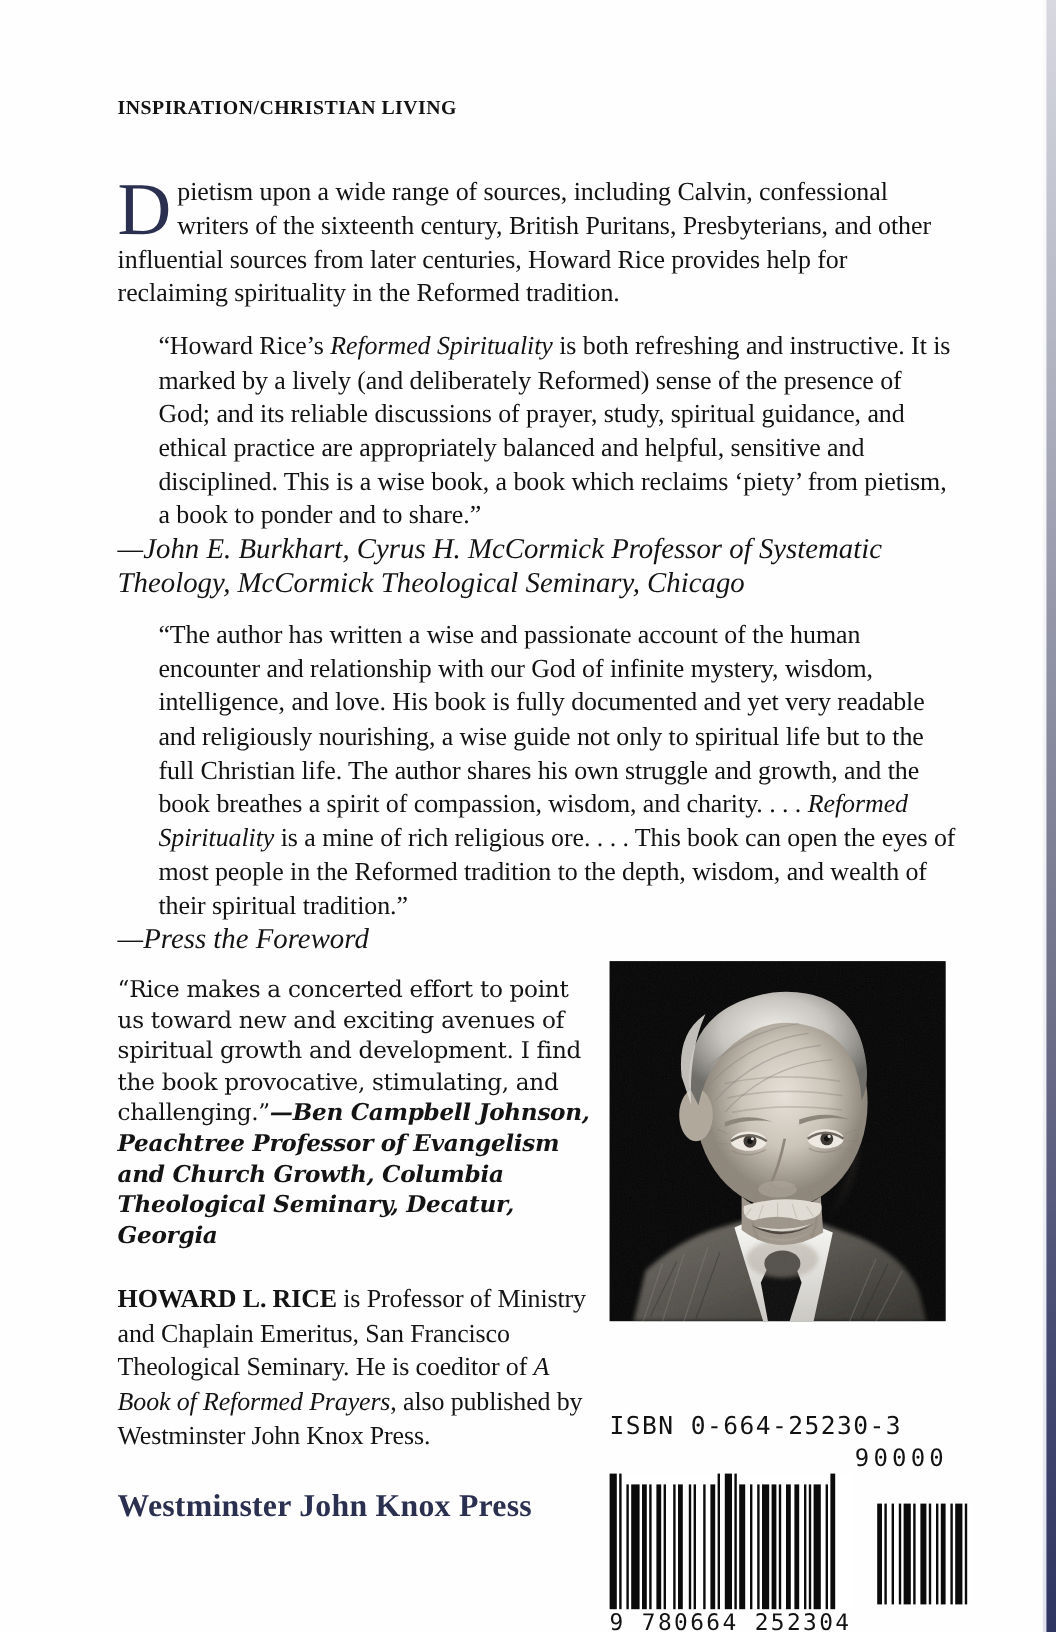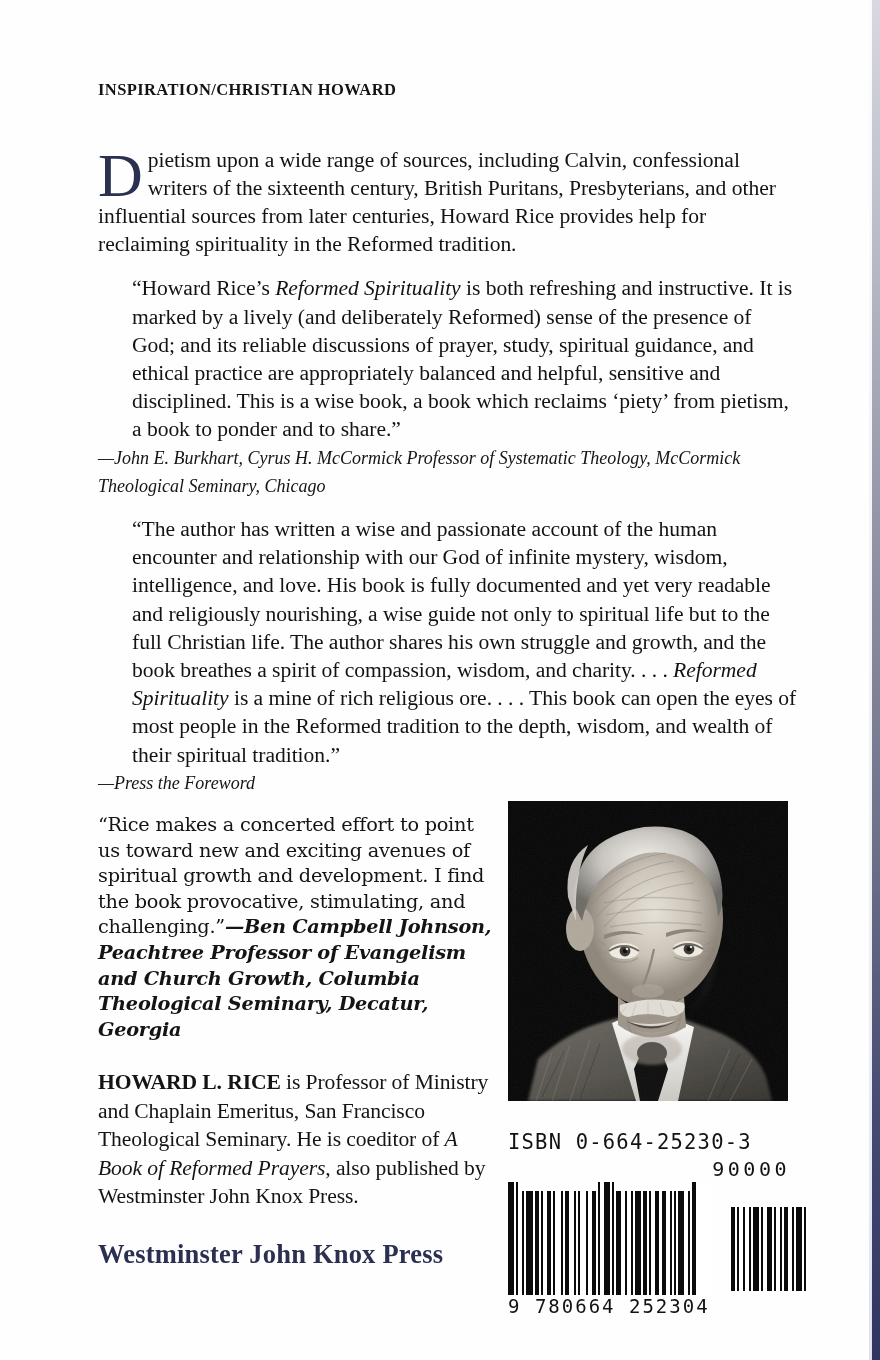--- a/index.html
+++ b/index.html
@@ -92,21 +92,21 @@
     font-family: "Liberation Serif", "DejaVu Serif", serif;
     font-size: 62px;
     line-height: 48px;
     font-weight: normal;
     color: #2b3050;
     padding: 3px 5px 0 0;
     margin-top: 2px;
   }
 
   .attrib {
-    font-size: 18px;
+    font-size: 24px;
     line-height: 28.2px;
     margin: 0;
     font-style: italic;
   }
 
   .blurb-block {
     margin-bottom: 15px;
   }
   .blurb-block .para { margin-bottom: 0; margin-left: 34px; }
 
@@ -170,21 +170,21 @@
     height: 300px;
     background: #050505;
     overflow: hidden;
   }
   #author-photo svg { display: block; }
 
   
   #barcode-zone {
     position: absolute;
     left: 508px;
-    top: 1132px;
+    top: 1178px;
     width: 288px;
   }
   #isbn-text {
     font-family: "DejaVu Sans Mono", "Liberation Mono", monospace;
     font-size: 20.5px;
     letter-spacing: 1.2px;
     color: #121212;
     margin: 0 0 6px 0;
     line-height: 1;
   }
@@ -221,21 +221,21 @@
     white-space: pre;
   }
 </style>
 </head>
 <body>
 
 <div id="back-cover">
 
   <div id="content">
 
-    <h1 id="category-header">INSPIRATION/CHRISTIAN HOWARD</h1>
+    <h1 id="category-header">INSPIRATION/CHRISTIAN LIVING</h1>
 
     <p class="para" id="lead-para">
       <span id="drop-cap">D</span><span>pietism upon a wide range of sources, including Calvin, confessional writers of the sixteenth century, British Puritans, Presbyterians, and other influential sources from later centuries, Howard Rice provides help for reclaiming spirituality in the Reformed tradition.</span>
     </p>
 
     <div class="blurb-block">
       <p class="para">
         <span>“Howard Rice’s </span><em>Reformed Spirituality</em><span> is both refreshing and instructive. It is marked by a lively (and deliberately Reformed) sense of the presence of God; and its reliable discussions of prayer, study, spiritual guidance, and ethical practice are appropriately balanced and helpful, sensitive and disciplined. This is a wise book, a book which reclaims ‘piety’ from pietism, a book to ponder and to share.”</span>
       </p>
       <p class="attrib">—John E. Burkhart, Cyrus H. McCormick Professor of Systematic Theology, McCormick Theological Seminary, Chicago</p>

